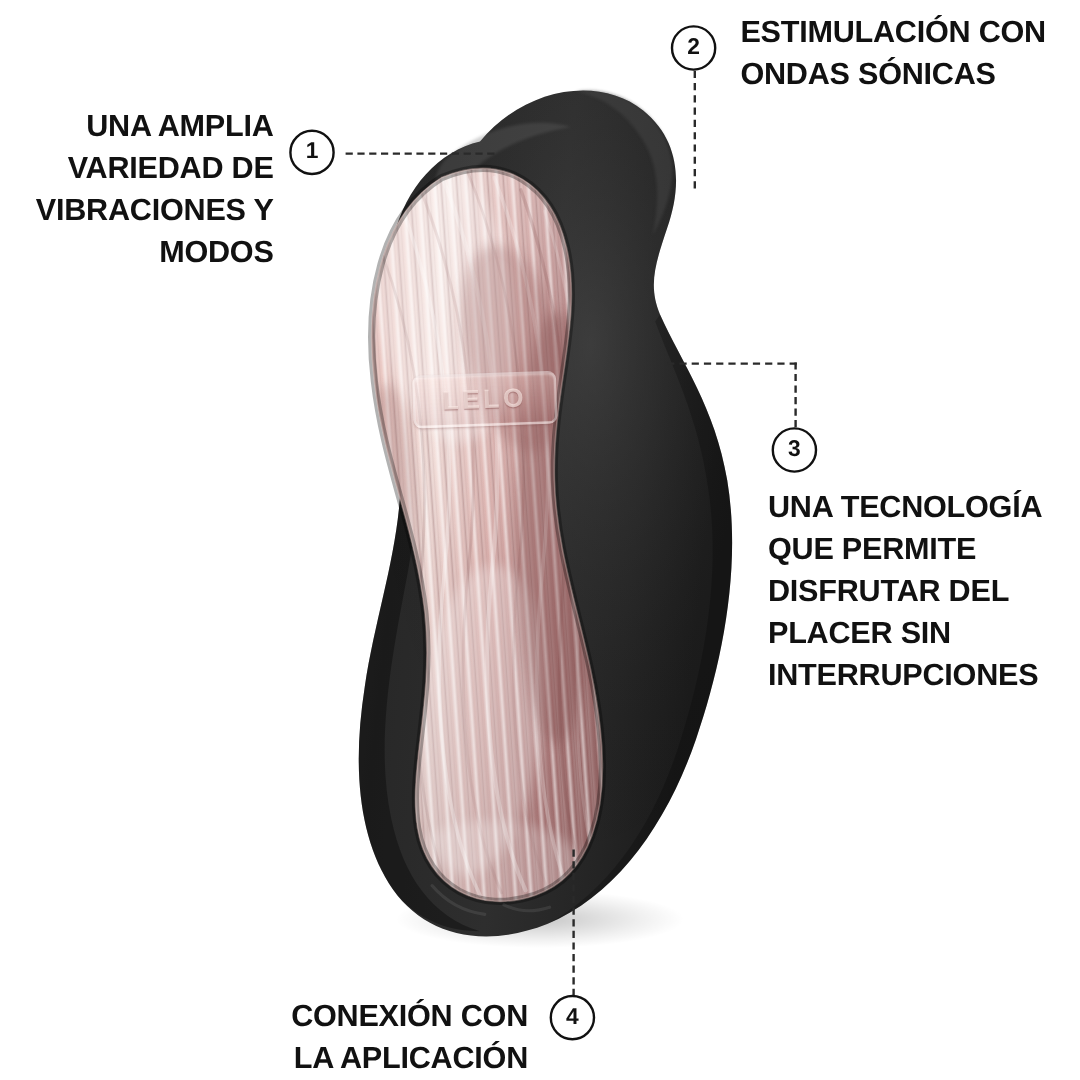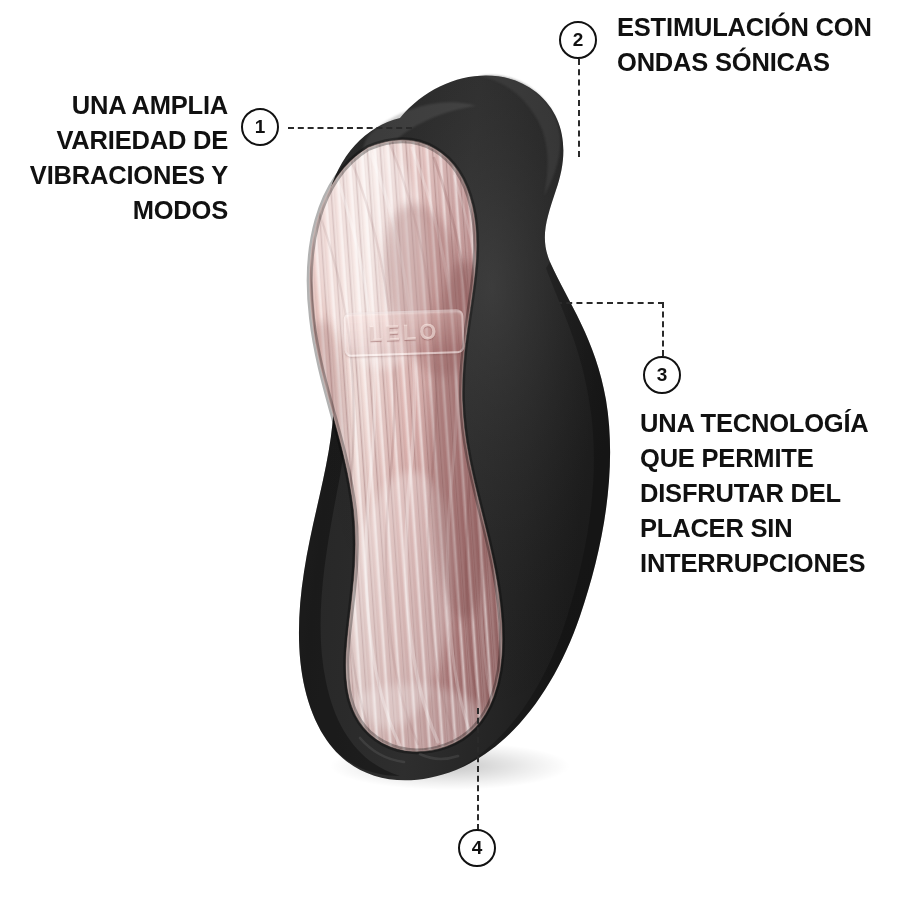--- a/index.html
+++ b/index.html
@@ -340,14 +340,16 @@
 VARIEDAD DE
 VIBRACIONES Y
 MODOS</div>
   <div class="callout-text left-align" id="text-2">ESTIMULACIÓN CON
 ONDAS SÓNICAS</div>
   <div class="callout-text left-align" id="text-3">UNA TECNOLOGÍA
 QUE PERMITE
 DISFRUTAR DEL
 PLACER SIN
 INTERRUPCIONES</div>
+  <div class="callout-text right-align" id="text-4">CONEXIÓN CON
+LA APLICACIÓN</div>
 
 </div>
 
 </body></html>

